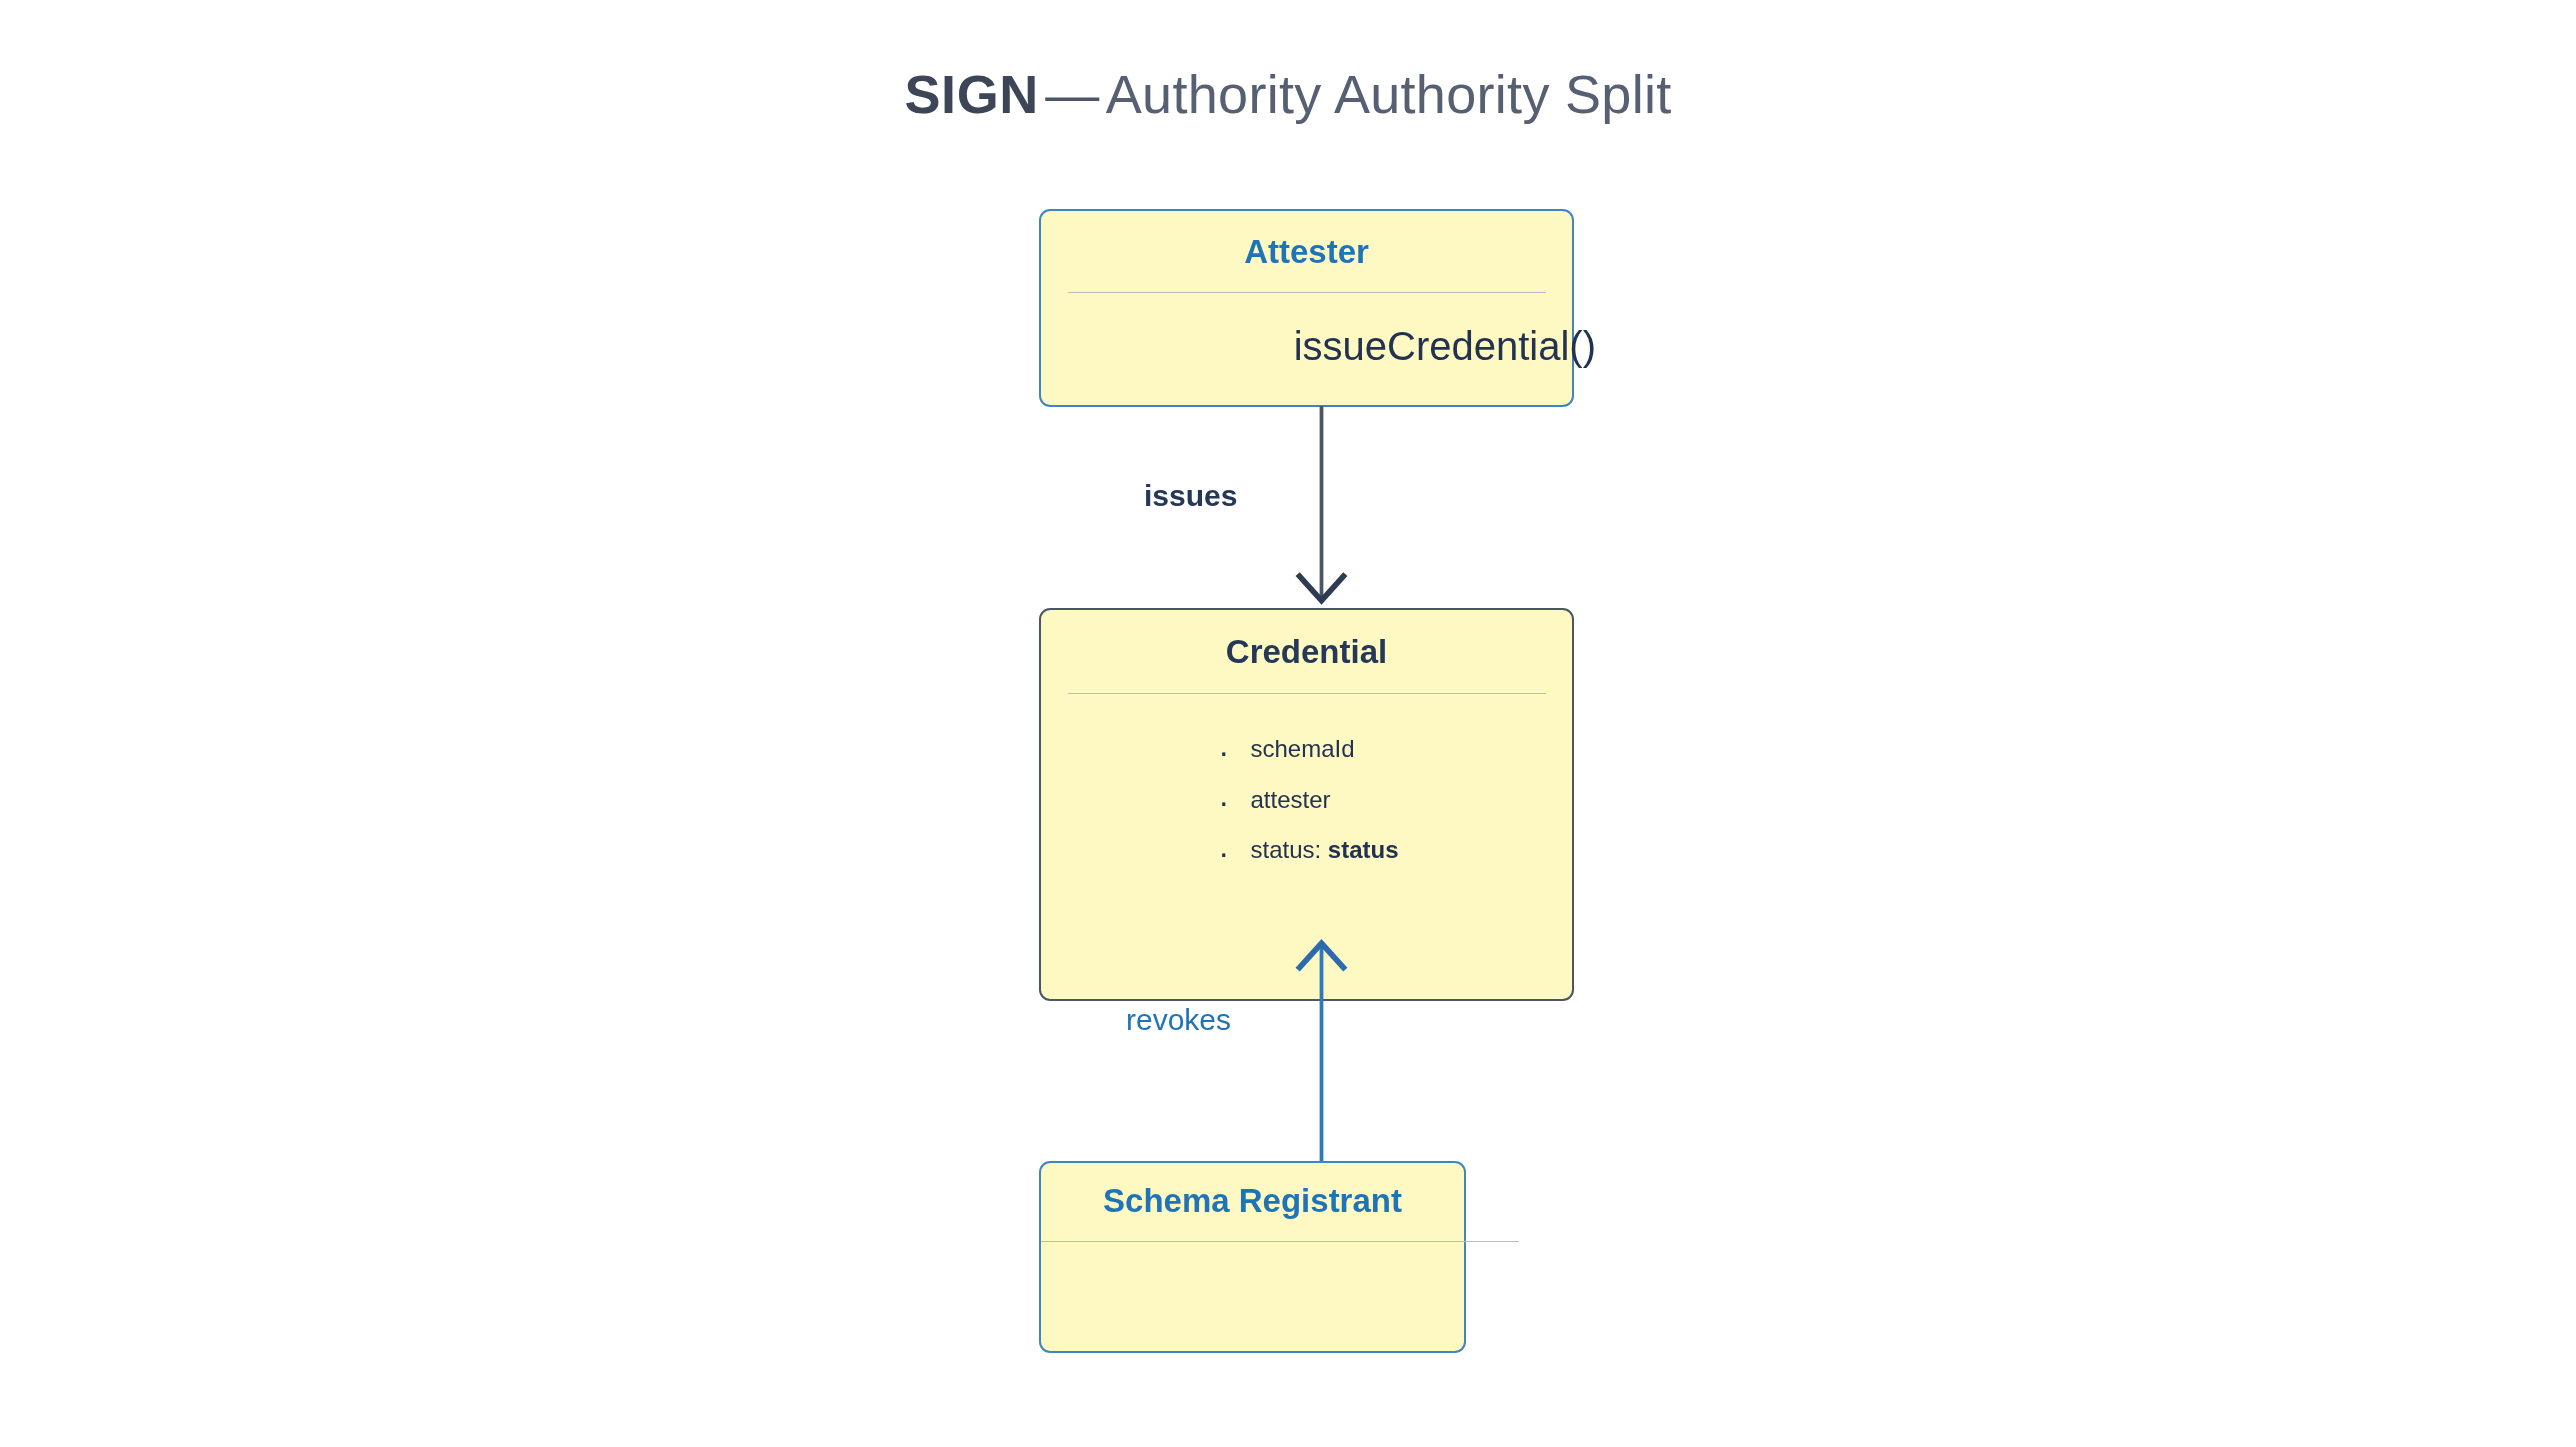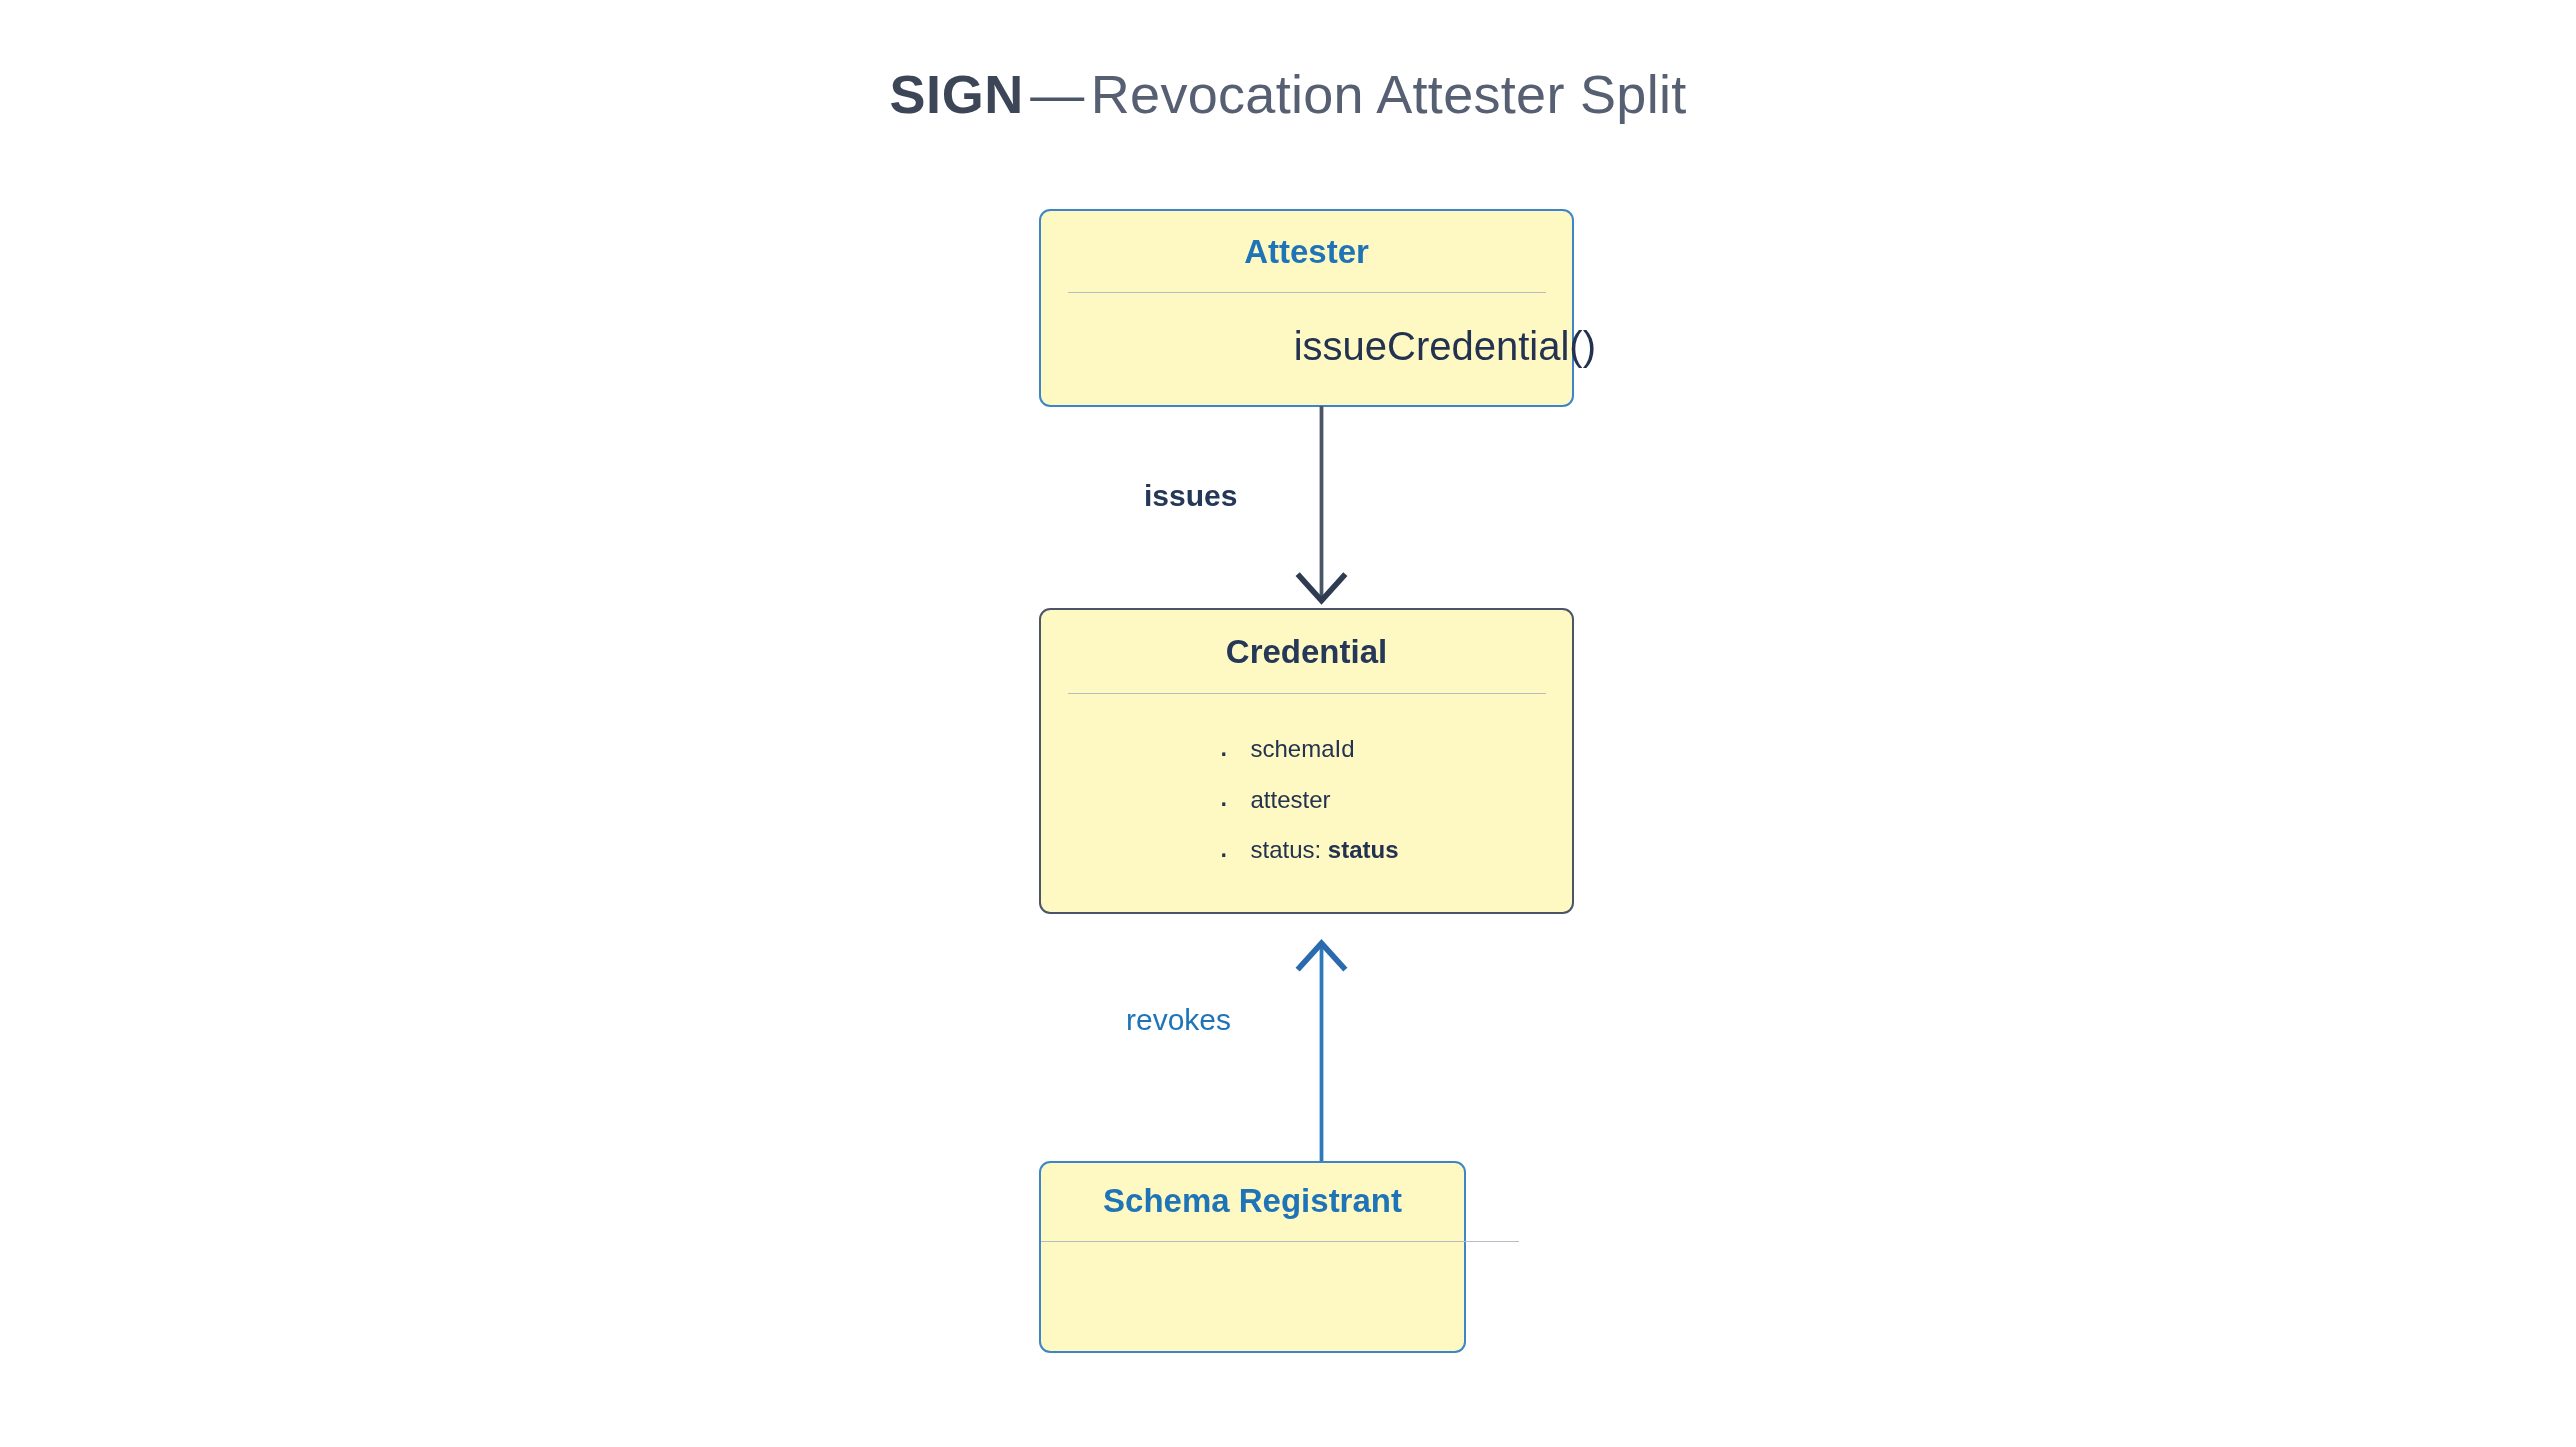--- a/index.html
+++ b/index.html
@@ -134,21 +134,21 @@
     height: 198px;
   }
   #box-attester .box-title { margin-top: 22.6px; }
   #box-attester .box-divider { width: 478px; margin-top: 22.6px; }
   #box-attester .box-body { margin-top: 30px; }
 
   #box-credential {
     left: 1039px;
     top: 608px;
     width: 535px;
-    height: 306px;
+    height: 393px;
   }
   #box-credential .box-title { margin-top: 24px; }
   #box-credential .box-divider { width: 478px; margin-top: 22.6px; }
   #box-credential .attr-wrap {
     width: 100%;
     text-align: center;
     margin-top: 26.4px;
   }
   #box-credential .attr-list li + li { margin-top: 26.4px; }
 
@@ -198,21 +198,21 @@
     color: #1f74b8;
     font-weight: 400;
   }
 </style>
 </head>
 <body>
 
 <div id="canvas">
 
   <div id="diagram-title">
-    <span class="title-strong">SIGN</span><span class="title-dash">—</span><span class="title-rest">Revocation Attester Split</span>
+    <span class="title-strong">SIGN</span><span class="title-dash">—</span><span class="title-rest">Authority Authority Split</span>
   </div>
 
   <div id="box-attester" class="class-box accent-blue">
     <div class="box-title">Attester</div>
     <div class="box-divider"></div>
     <div class="box-body">issueCredential()</div>
   </div>
 
   <svg id="connector-issues" class="connector" viewBox="0 0 300 325">
     <line x1="150" y1="0" x2="150" y2="305" stroke="#4a5568" stroke-width="6"></line>

